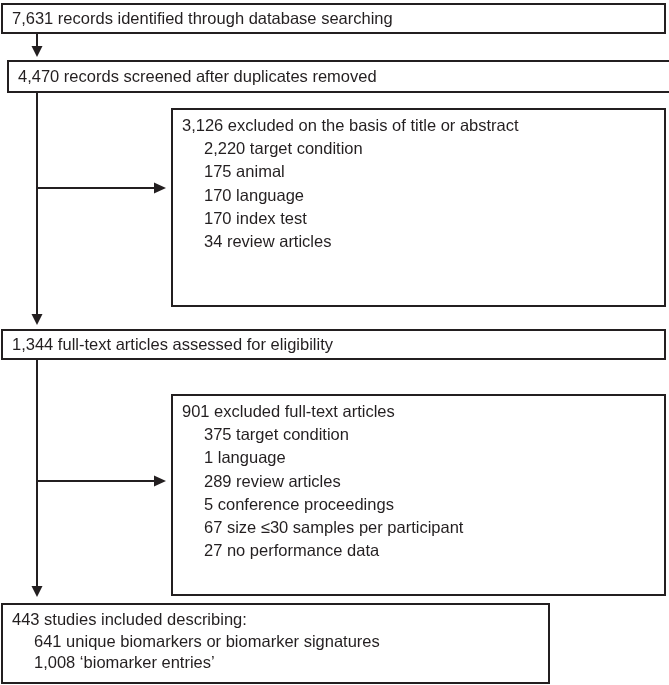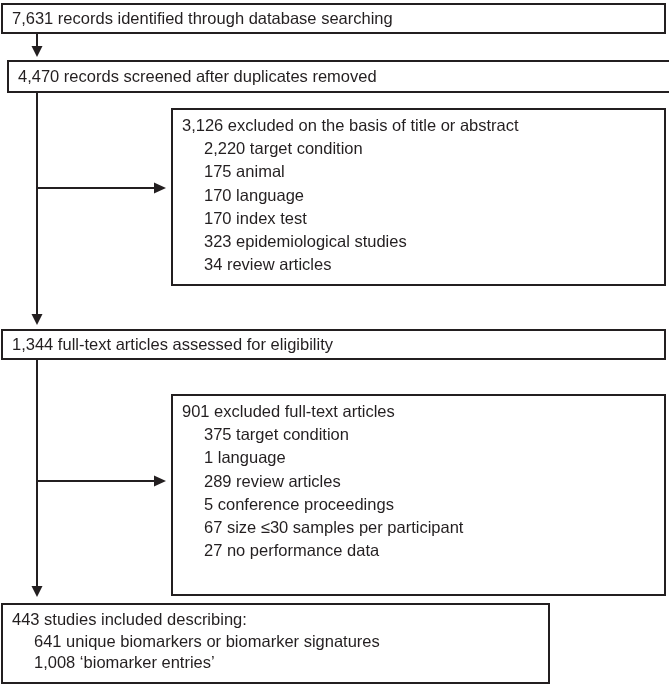--- a/index.html
+++ b/index.html
@@ -40,21 +40,21 @@
   }
   .list-box .item {
     padding-left: 22px;
     white-space: nowrap;
   }
   #box-identified { left: 1px; top: 3px;   width: 665px; height: 31px; }
   #box-screened   { left: 7px; top: 60px;  width: 665px; height: 33px; }
   #box-fulltext   { left: 1px; top: 329px; width: 665px; height: 31px; }
   #box-included   { left: 1px; top: 603px; width: 549px; height: 81px;
                     padding: 4px 8px 0 9px; line-height: 21.5px; }
-  #box-excl1      { left: 171px; top: 108px; width: 495px; height: 178px;
+  #box-excl1      { left: 171px; top: 108px; width: 495px; height: 199px;
                     padding: 4px 8px 0 9px; line-height: 23.2px; }
   #box-excl2      { left: 171px; top: 394px; width: 495px; height: 202px;
                     padding: 4px 8px 0 9px; line-height: 23.2px; }
 </style>
 </head>
 <body>
 
 <div class="canvas">
 
   <svg class="arrows" viewBox="0 0 669 685" xmlns="http://www.w3.org/2000/svg">
@@ -81,21 +81,20 @@
   <div class="box main-box" id="box-screened">
     <span>4,470 records screened after duplicates removed</span>
   </div>
 
   <div class="box list-box" id="box-excl1">
     <div class="hdr">3,126 excluded on the basis of title or abstract</div>
     <div class="item">2,220 target condition</div>
     <div class="item">175 animal</div>
     <div class="item">170 language</div>
     <div class="item">170 index test</div>
-    <div class="item">323 epidemiological studies</div>
     <div class="item">34 review articles</div>
   </div>
 
   <div class="box main-box" id="box-fulltext">
     <span>1,344 full-text articles assessed for eligibility</span>
   </div>
 
   <div class="box list-box" id="box-excl2">
     <div class="hdr">901 excluded full-text articles</div>
     <div class="item">375 target condition</div>

